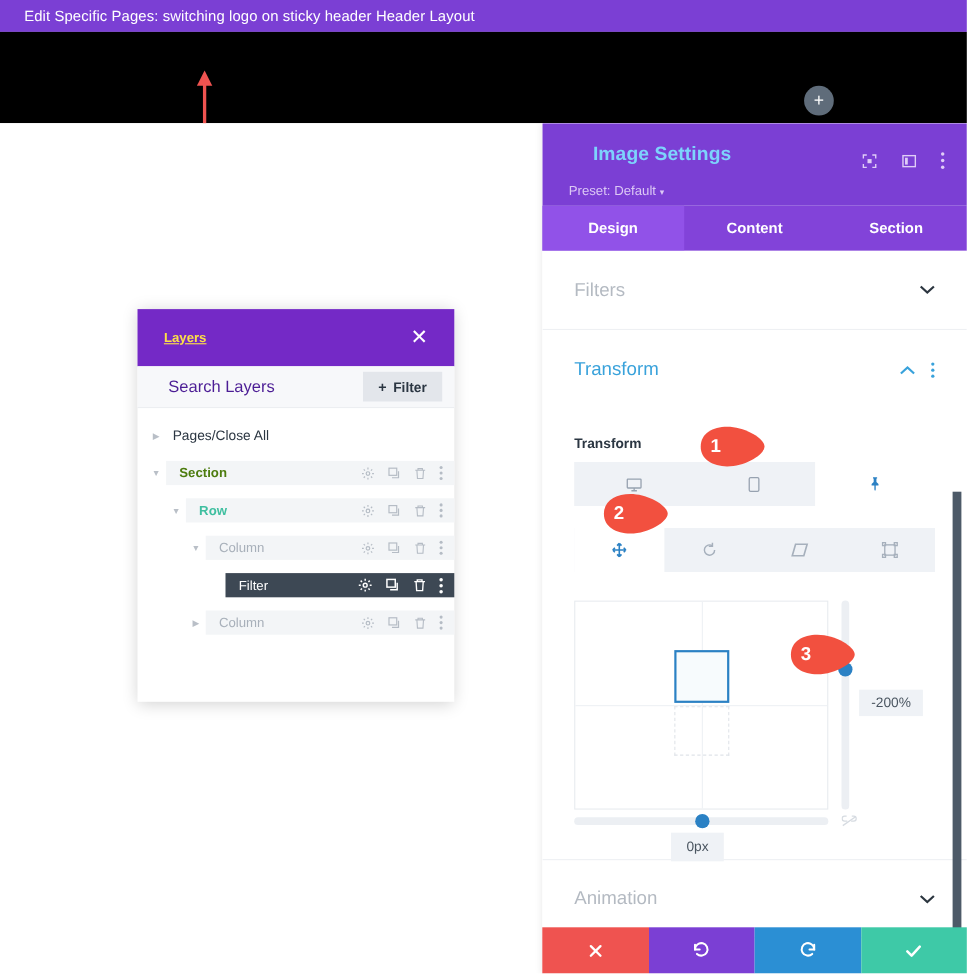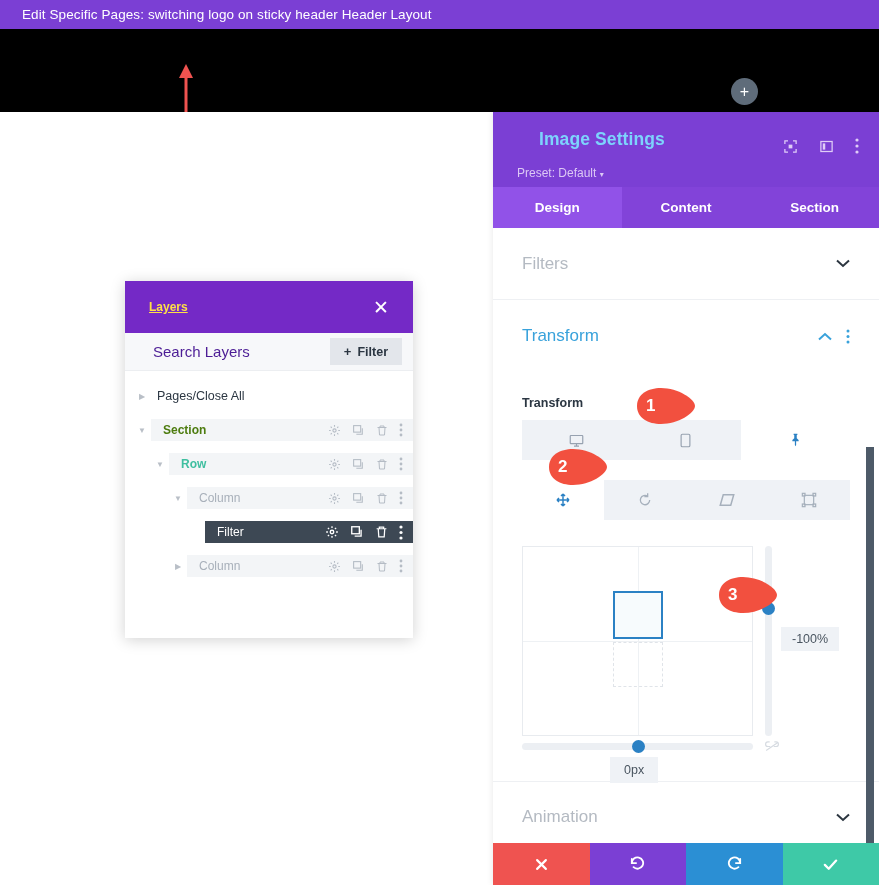--- a/index.html
+++ b/index.html
@@ -487,21 +487,21 @@
           <div class="pad">
             <div class="vline"></div>
             <div class="hline"></div>
             <div class="pad-ghost"></div>
             <div class="pad-box"></div>
           </div>
 
           <div class="vslider">
             <div class="knob"></div>
           </div>
-          <div class="vtip">-100%</div>
+          <div class="vtip">-200%</div>
 
           <div class="hslider">
             <div class="knob"></div>
           </div>
           <div class="htip">0px</div>
 
           <svg class="link-icon" width="14" height="11" viewBox="0 0 24 18" fill="none" stroke="#d6dbe1" stroke-width="2">
               <path d="M9 9H5a4 4 0 0 1 0-8h3"></path>
               <path d="M15 9h4a4 4 0 0 0 0-8h-3"></path>
               <path d="M2 16 L22 2"></path>

